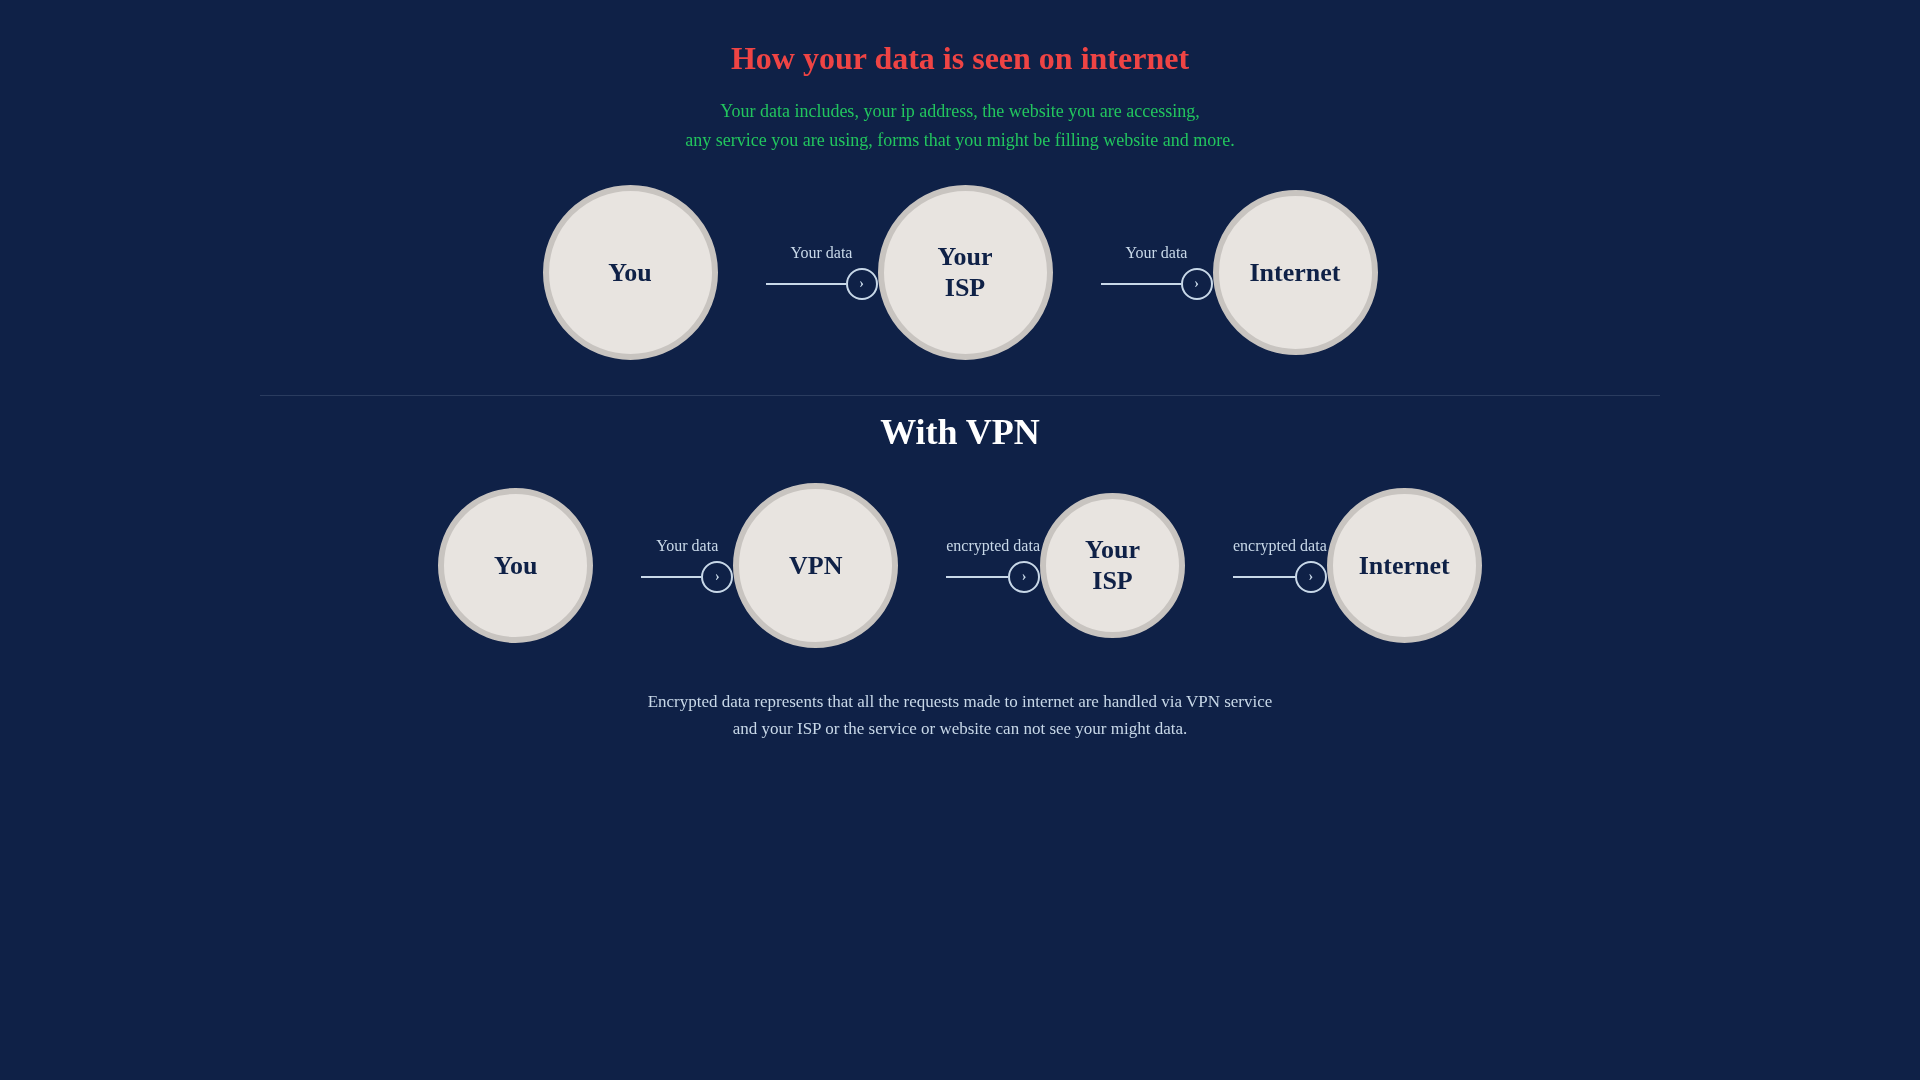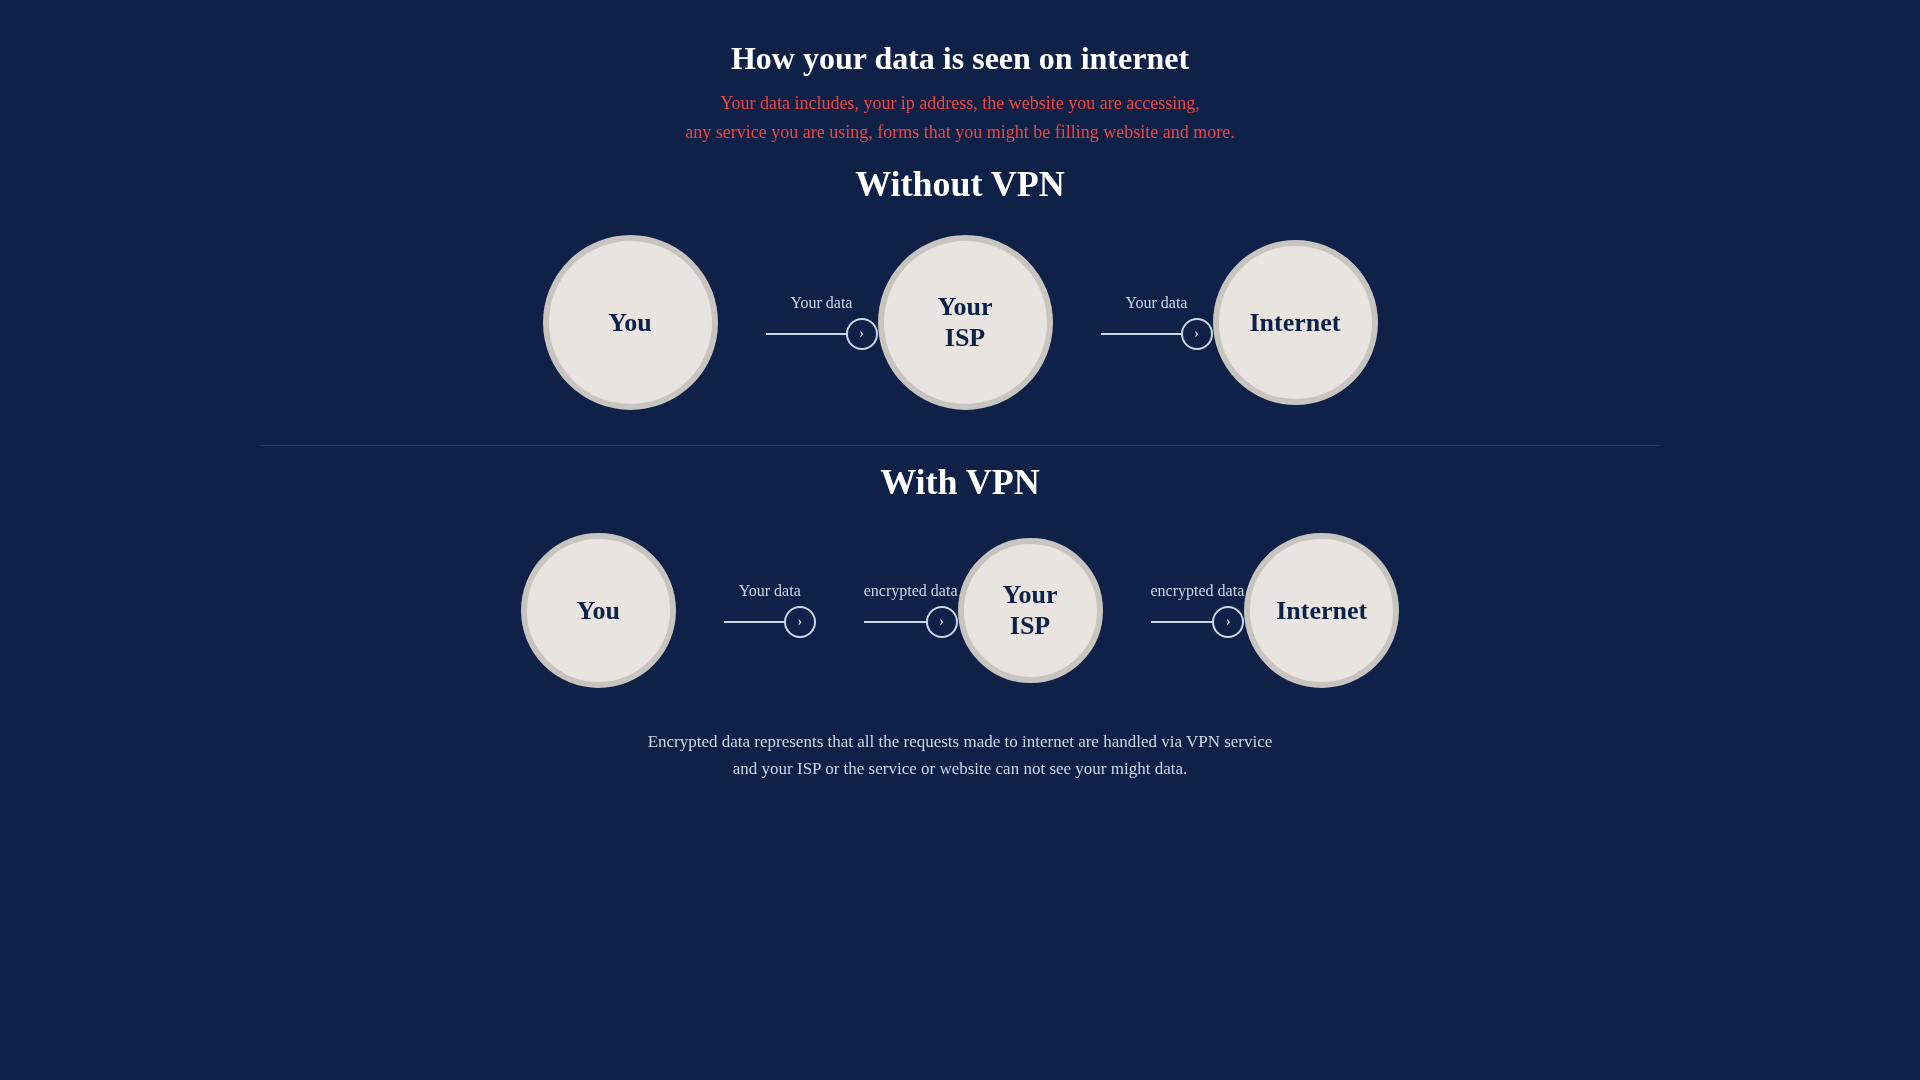--- a/index.html
+++ b/index.html
@@ -13,31 +13,31 @@
       overflow: hidden;
       display: flex;
       flex-direction: column;
       align-items: center;
       padding: 40px 0 20px;
     }
 
     .page-title {
       font-size: 32px;
       font-weight: bold;
-      color: #ffffff;
-      margin-bottom: 12px;
+      color: #ef4444;
+      margin-bottom: 20px;
       text-align: center;
     }
 
     .page-subtitle {
       font-size: 18px;
-      color: #ef4444;
+      color: #22c55e;
       text-align: center;
       line-height: 1.6;
-      margin-bottom: 16px;
+      margin-bottom: 30px;
     }
 
     .section {
       width: 100%;
       display: flex;
       flex-direction: column;
       align-items: center;
       margin-bottom: 10px;
     }
 
@@ -194,21 +194,20 @@
 <body>
 
 <h1 class="page-title">How your data is seen on internet</h1>
 
 <p class="page-subtitle">
   <span>Your data includes, your ip address, the website you are accessing,</span><br>
   <span>any service you are using, forms that you might be filling website and more.</span>
 </p>
 
 <div class="section without-vpn">
-  <h2 class="section-title">Without VPN</h2>
 
   <div class="diagram-row">
 
     <div class="node-circle">
       <span class="node-label">You</span>
     </div>
 
     <div class="arrow-section">
       <span class="arrow-label">Your data</span>
       <div class="arrow-line">
@@ -248,20 +247,23 @@
     </div>
 
     <div class="arrow-section">
       <span class="arrow-label">Your data</span>
       <div class="arrow-line">
         <div class="line"></div>
         <div class="arrow-circle">›</div>
       </div>
     </div>
 
+    <div class="node-circle vpn">
+      <span class="node-label">VPN</span>
+    </div>
 
     <div class="arrow-section">
       <span class="arrow-label">encrypted data</span>
       <div class="arrow-line">
         <div class="line"></div>
         <div class="arrow-circle">›</div>
       </div>
     </div>
 
     <div class="node-circle isp">

